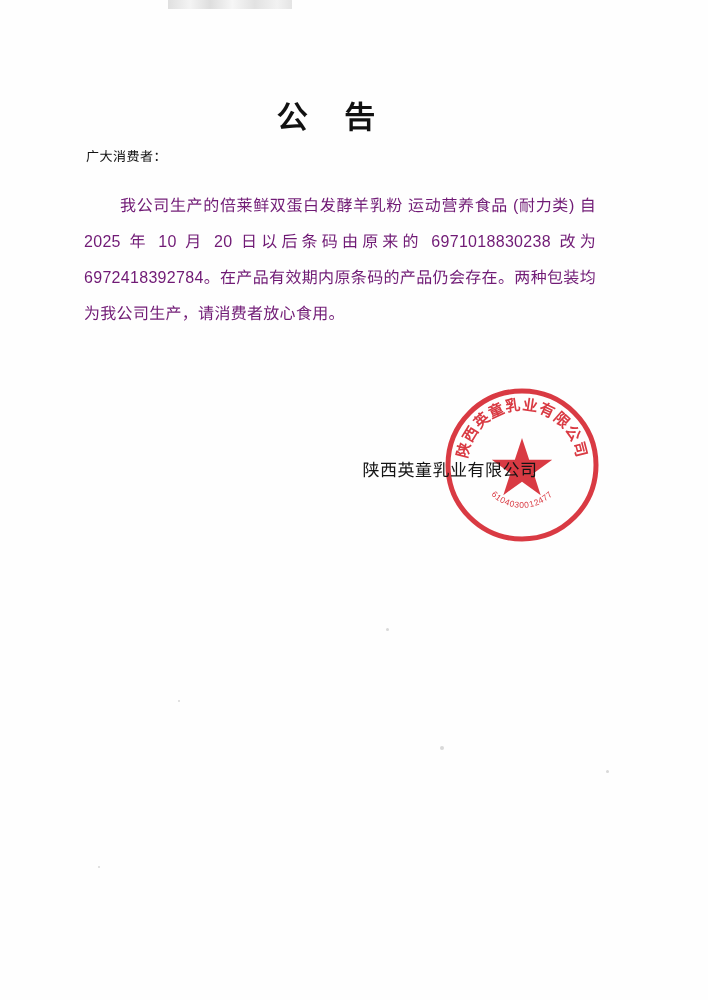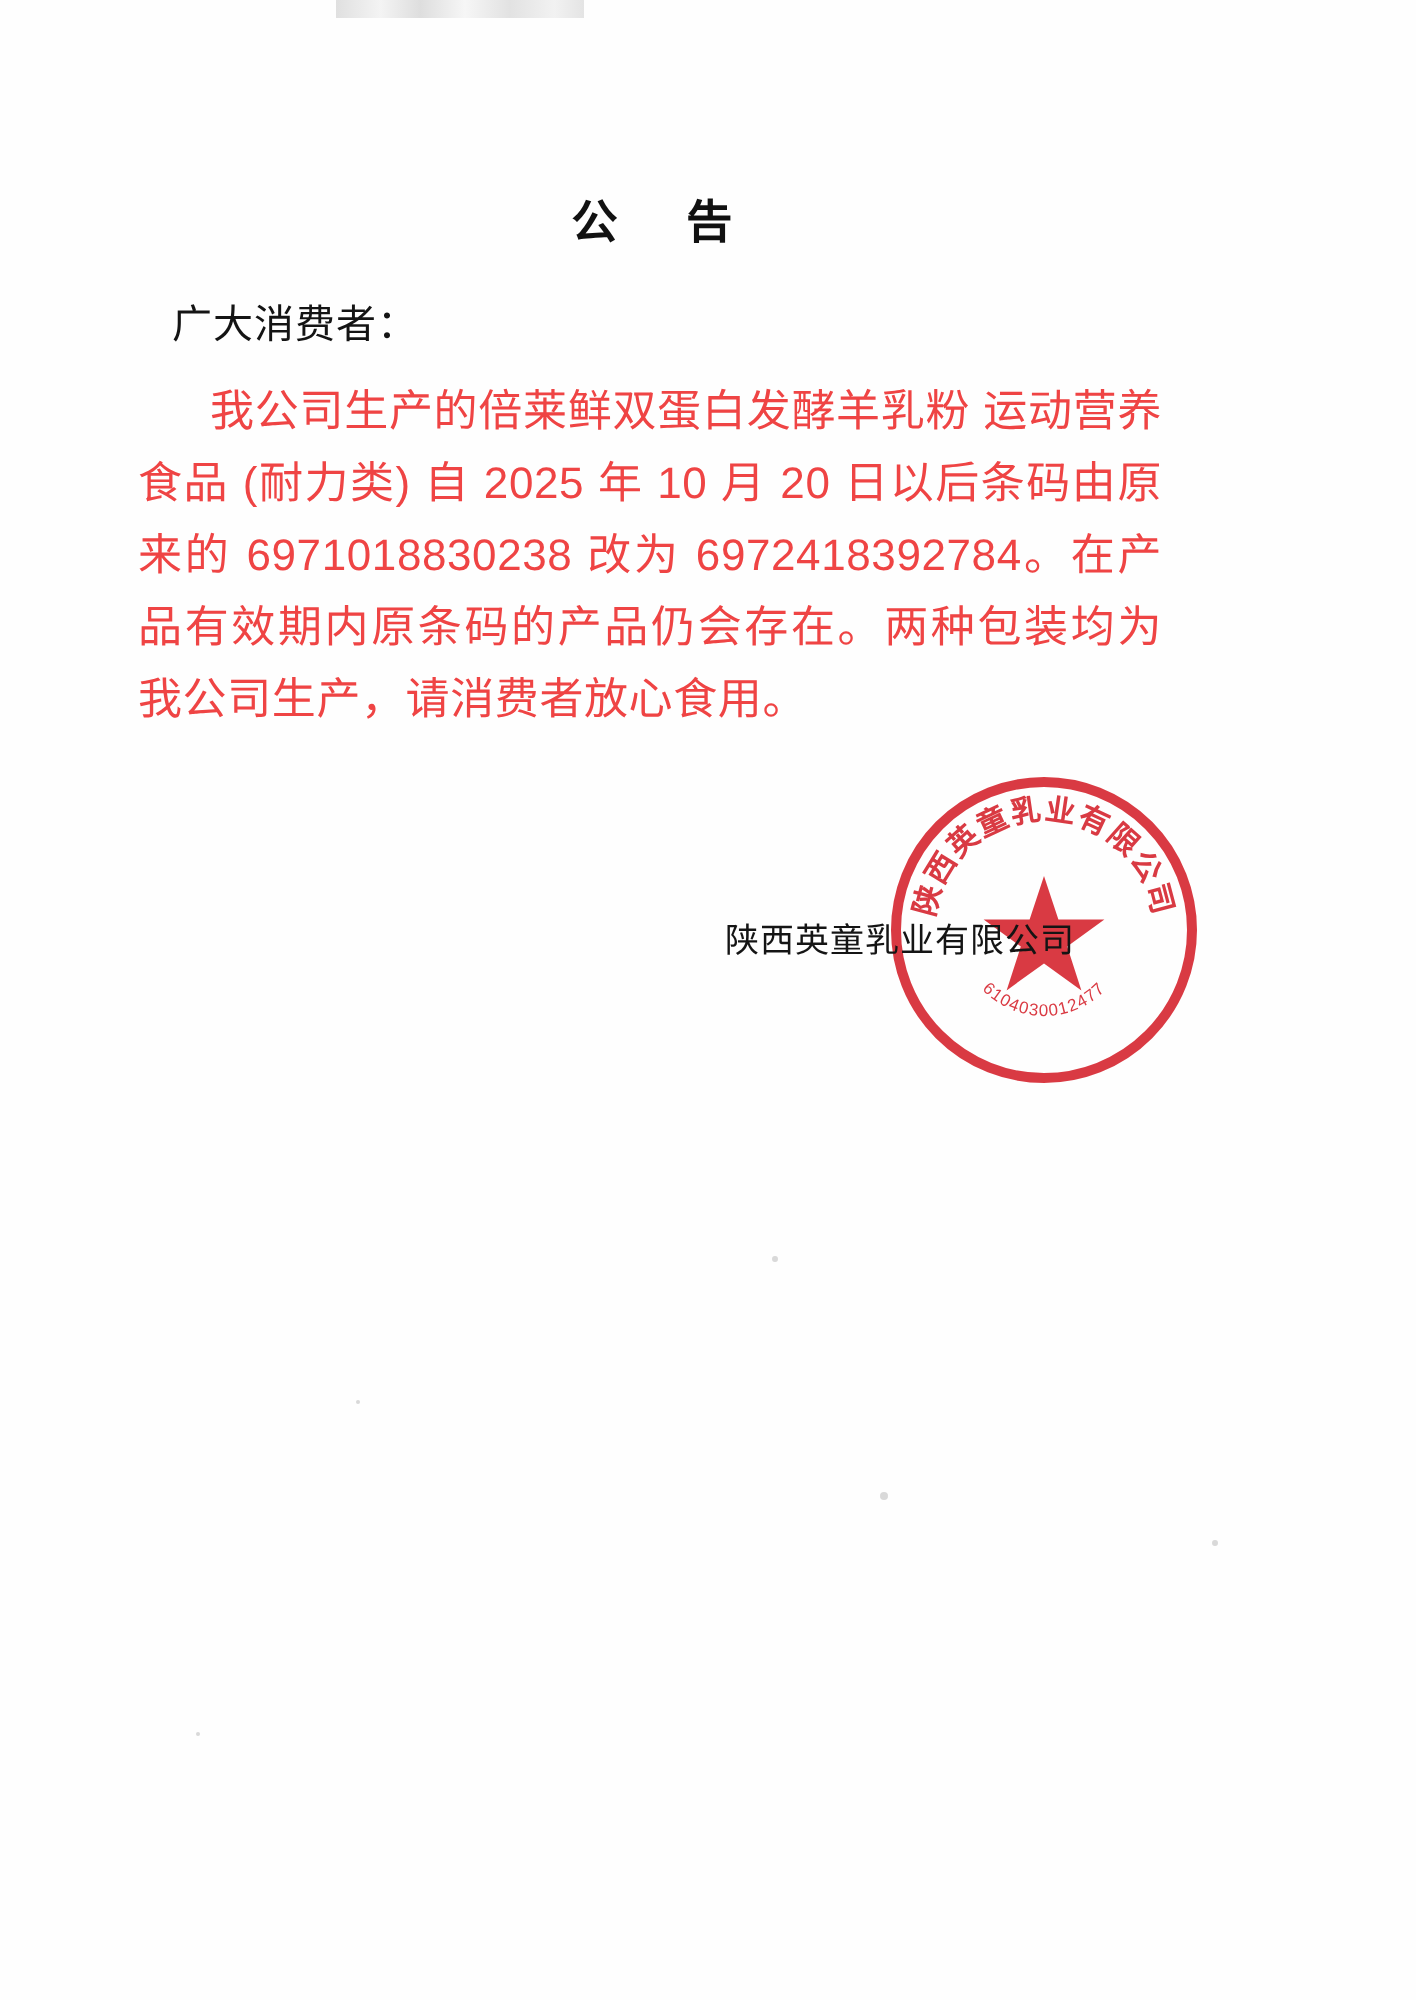--- a/index.html
+++ b/index.html
@@ -39,49 +39,49 @@
        rgba(120,120,120,0.26) 100%);
     opacity: 0.75;
   }
 
   .doc-title {
     position: absolute;
     top: 92px;
     left: 0;
     width: 652px;
     text-align: center;
-    font-size: 23px;
+    font-size: 31px;
     font-weight: bold;
     letter-spacing: 14px;
     text-indent: 14px;
     font-family: "Liberation Sans", "DejaVu Sans", sans-serif;
     color: #111;
   }
 
   .salutation {
     position: absolute;
     top: 146px;
     left: 86px;
-    font-size: 20px;
+    font-size: 13px;
     font-family: "Liberation Sans", "DejaVu Sans", sans-serif;
     color: #141414;
     letter-spacing: 0.5px;
   }
 
   .body-text {
     position: absolute;
     top: 188px;
-    left: 69px;
+    left: 84px;
     width: 512px;
-    font-size: 22px;
+    font-size: 16px;
     line-height: 36px;
     text-align: justify;
     text-indent: 36px;
     font-family: "Liberation Sans", "DejaVu Sans", sans-serif;
-    color: #ef4444;
+    color: #701a75;
     letter-spacing: 0.3px;
   }
 
   .signature-block {
     position: absolute;
     top: 452px;
     left: 300px;
     width: 300px;
     text-align: center;
     font-size: 17px;

